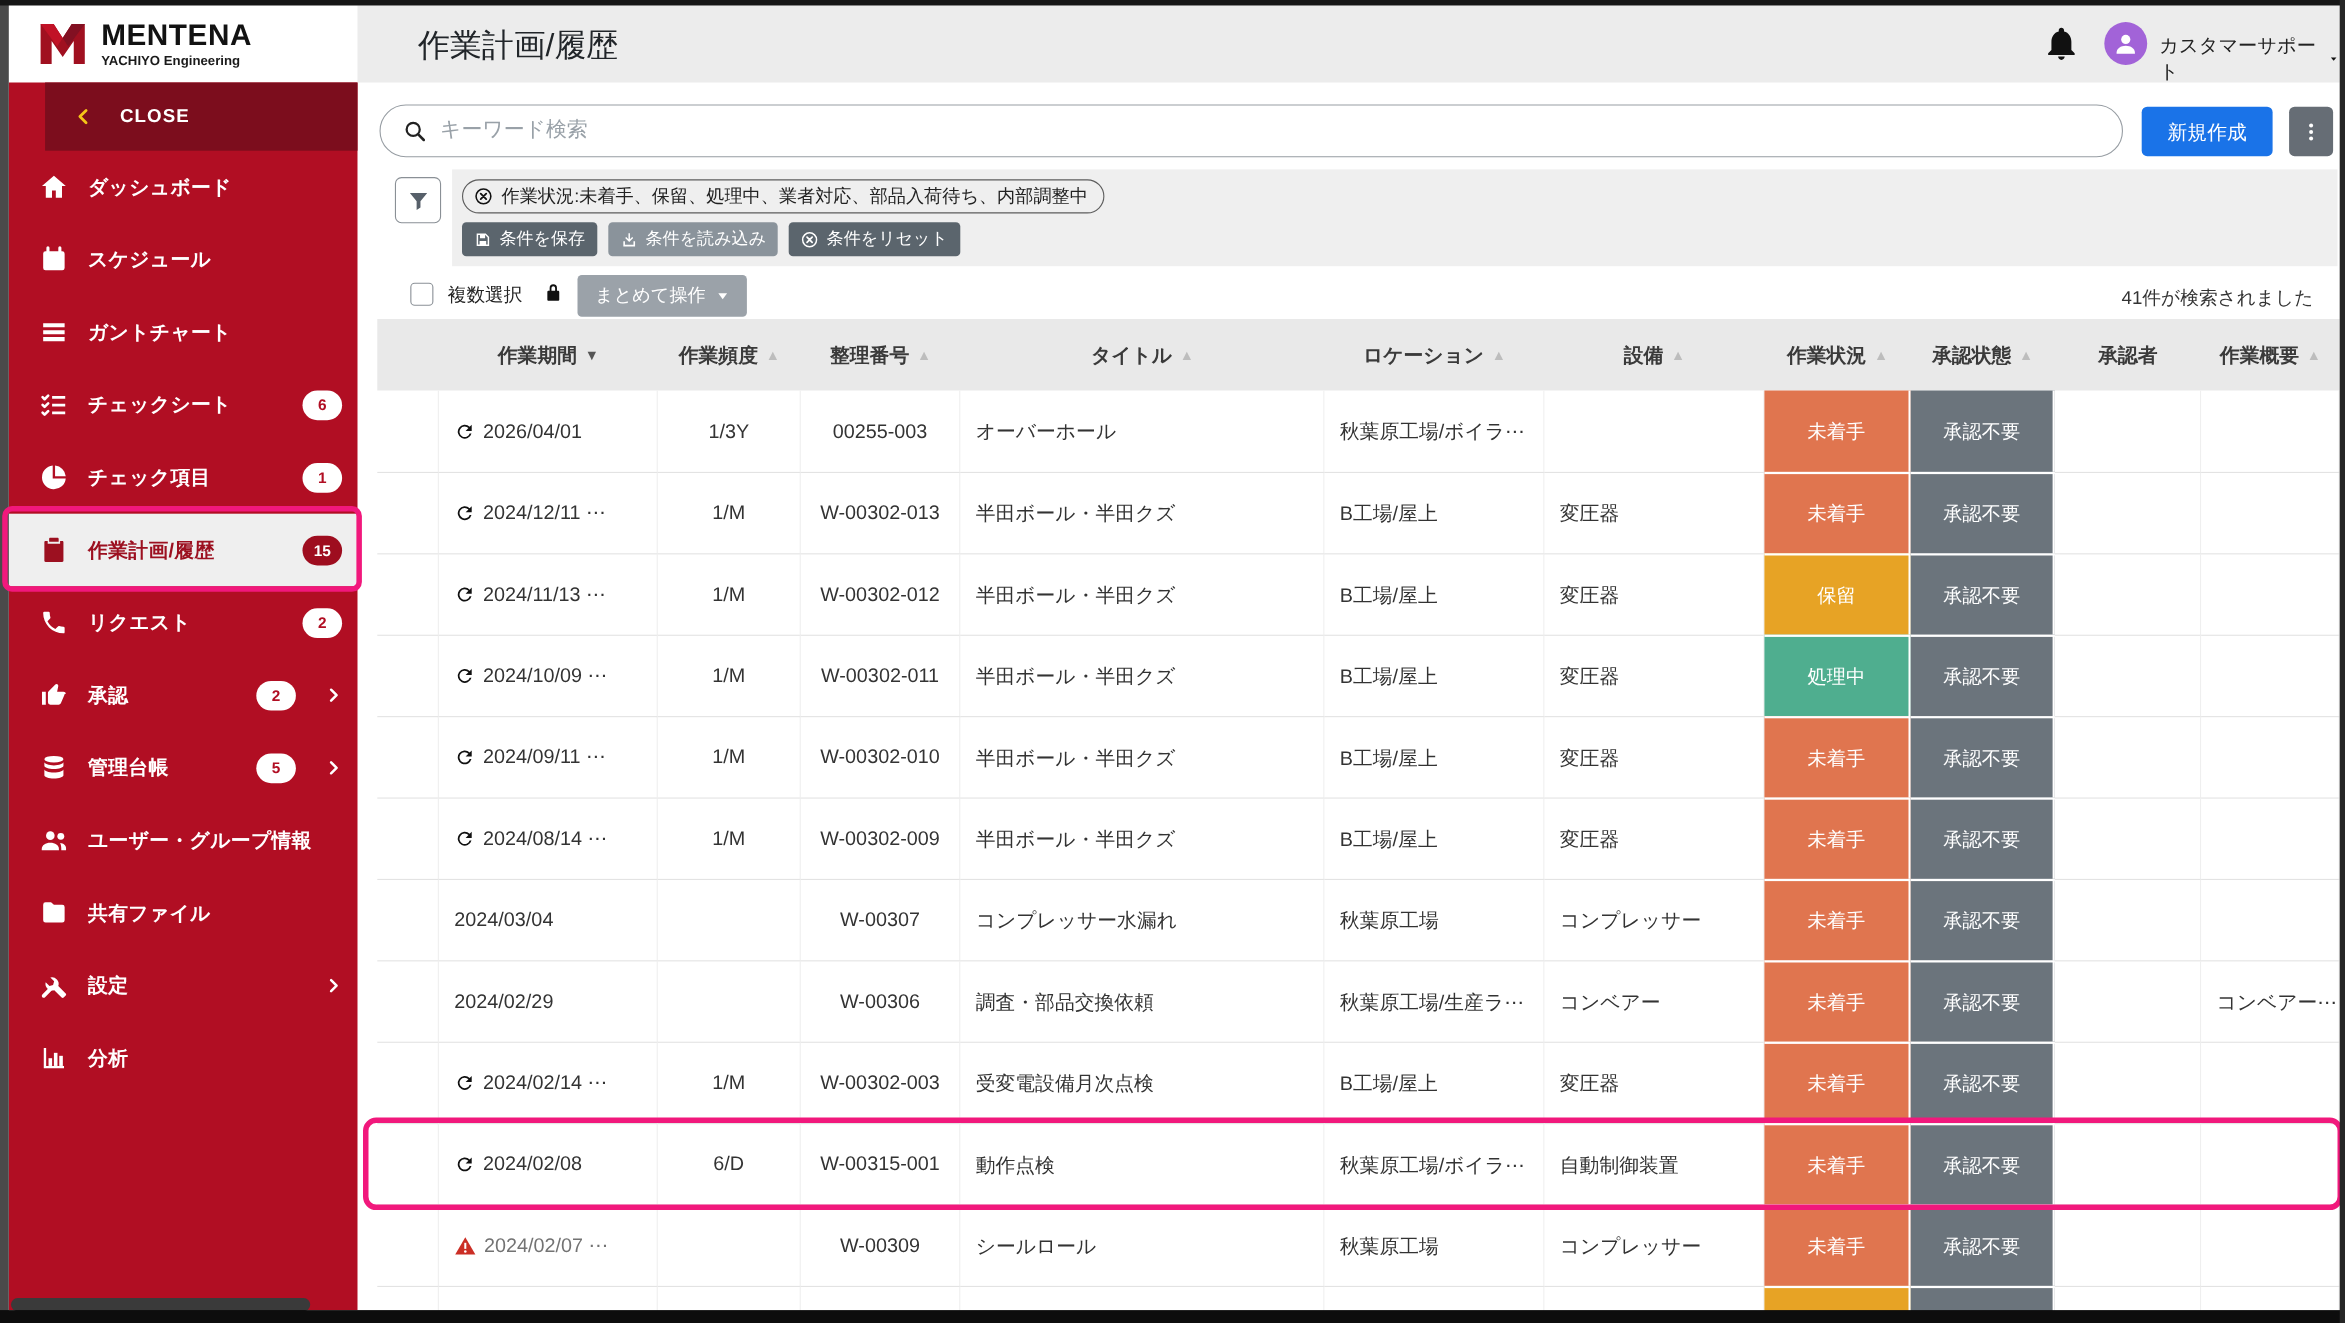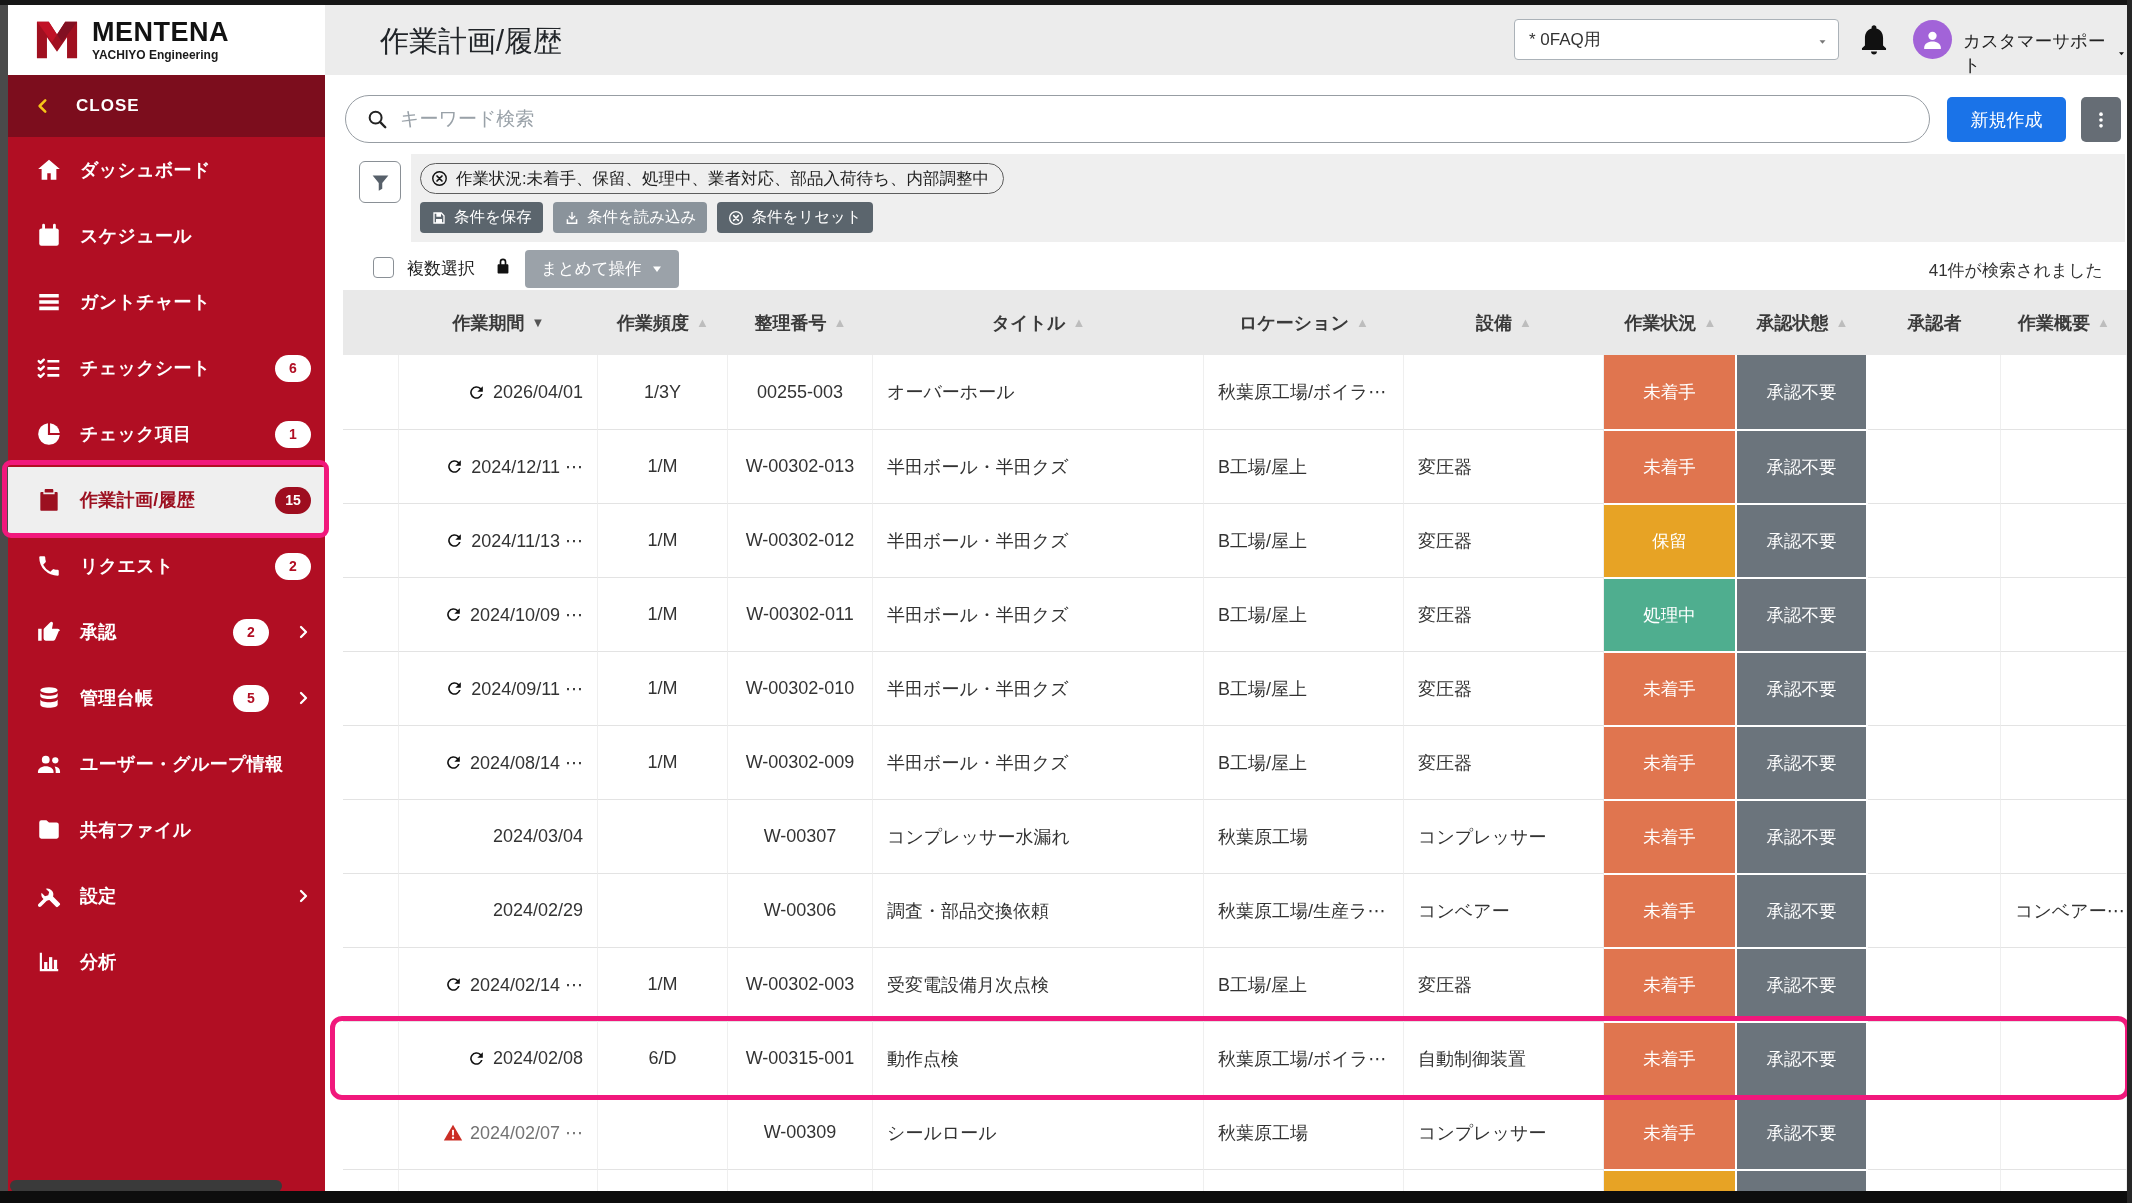--- a/index.html
+++ b/index.html
@@ -26,21 +26,21 @@
   .ws-select .val { font-size:17px; color:#333; }
   .ws-caret { position:absolute; right:9px; top:15px; width:13px; height:13px; color:#777; }
   .bell-btn { position:absolute; left:1532px; top:18px; width:34px; height:34px; color:#111; cursor:pointer; }
   .avatar { position:absolute; left:1588px; top:15px; width:39px; height:39px; border-radius:50%; background:#A263D8; color:#fff; display:flex; align-items:center; justify-content:center; }
   .avatar .icn { width:25px; height:25px; }
   .user-menu { position:absolute; left:1638px; top:24px; display:flex; align-items:center; gap:6px; cursor:pointer; }
   .user-name { font-size:17.5px; color:#222; }
   .user-caret { width:11px; height:11px; color:#111; }
 
   
-  .sidebar { position:absolute; left:8px; top:75px; width:317px; height:1116px; background:#B10E23; z-index:10; }
+  .sidebar { position:absolute; left:8px; top:75px; width:317px; height:1116px; background:#B10E23; z-index:10;padding-left:33px; }
   .close-bar { height:62px; background:#7C0D1D; display:flex; align-items:center; padding-left:26px; gap:24px; color:#fff; cursor:pointer; }
   .close-bar .icn { width:18px; height:18px; color:#F5C518; }
   .close-label { font-size:17px; font-weight:bold; letter-spacing:1px; color:#fff; }
   .nav { position:absolute; left:0; top:62px; width:317px; }
   .nav-item { height:66px; display:flex; align-items:center; padding:0 14px 0 28px; gap:18px; color:#fff; cursor:pointer; }
   .nav-item .icn { width:26px; height:26px; }
   .nav-label { font-size:18px; font-weight:bold; white-space:nowrap; letter-spacing:.3px; }
   .nav-item.active { background:#EFEFEF; color:#9C1020; }
   .nav-badge { margin-left:auto; min-width:36px; height:27px; border-radius:14px; background:#fff; color:#B10E23; font-size:14px; font-weight:bold; display:flex; align-items:center; justify-content:center; padding:0 8px; }
   .nav-item.active .nav-badge { background:#9E0D1F; color:#fff; }
@@ -82,21 +82,21 @@
   .tbl { position:absolute; left:18px; top:215px; width:1784px; --cols:56px 199px 130px 145px 331px 200px 200px 133px 131px 133px 126px; }
   .thead { display:grid; grid-template-columns:var(--cols); height:65px; background:#E9E9E9; }
   .th { display:flex; align-items:center; justify-content:center; gap:7px; font-size:18px; font-weight:bold; color:#3a3a3a; overflow:hidden; white-space:nowrap; cursor:pointer; }
   .sort-arrow { font-size:13px; }
   .sort-desc { color:#555; }
   .sort-asc { color:#BDBDBD; }
   .tr { display:grid; grid-template-columns:var(--cols); height:74px; cursor:pointer; }
   .td { display:flex; align-items:center; padding:0 14px; border-right:1px solid #EFEFEF; border-top:1px solid #E3E3E3; font-size:18px; color:#333; overflow:hidden; white-space:nowrap; }
   .tr:first-child .td { border-top:none; }
   .td.center { justify-content:center; }
-  .td.right { justify-content:flex-end; gap:7px; }
+  .td.right { justify-content:flex-start; gap:7px; }
   .td .icn.row-ic { width:20px; height:20px; color:#111; }
   .td .date.red { color:#737373; }
   .td.c-fill { padding:16px; justify-content:center; color:#fff; font-size:17.5px; font-weight:500; border-top:2px solid #fff; border-right:2px solid #fff; }
 
   
   .annot { position:absolute; border:5px solid #F1187C; border-radius:9px; background:transparent; pointer-events:none; z-index:60; }
   .annot-sidebar { left:2px; top:460px; width:327px; height:78px; }
   .annot-row { left:330px; top:1016px; width:1800px; height:84px; border-radius:12px; }
 
   .hscroll-thumb { position:absolute; left:10px; top:1180px; width:272px; height:12px; background:#3A3A3A; border-radius:6px; z-index:70; cursor:pointer; }
@@ -115,28 +115,20 @@
         </svg>
     </span>
     <span class="logo-text-wrap">
       <span class="logo-title">MENTENA</span>
       <span class="logo-sub">YACHIYO Engineering</span>
     </span>
   </div>
 
   <div class="topbar">
     <div class="page-title">作業計画/履歴</div>
-    <div class="ws-select">
-      <span class="val">* 0FAQ用</span>
-      <span class="icn ws-caret">
-          <svg viewBox="0 0 24 24" fill="currentColor">
-            <path d="M6.5 9.5h11L12 16z"></path>
-          </svg>
-        </span>
-    </div>
     <span class="icn bell-btn">
       <svg viewBox="0 0 24 24" fill="currentColor">
           <path d="M12 22.2c1.2 0 2.1-.9 2.1-2.1h-4.2c0 1.2.9 2.1 2.1 2.1zm6.4-6.4v-5.3c0-3.2-1.7-5.9-4.7-6.6v-.7C13.7 2.3 13 1.6 12 1.6s-1.7.7-1.7 1.6v.7c-3 .7-4.7 3.4-4.7 6.6v5.3L3.5 17.9v1.1h17v-1.1l-2.1-2.1z"></path>
         </svg>
     </span>
     <div class="avatar">
       <span class="icn">
           <svg viewBox="0 0 24 24" fill="currentColor">
             <circle cx="12" cy="8.5" r="4"></circle>
             <path d="M4 20c0-3.6 3.6-6 8-6s8 2.4 8 6v1H4z"></path>

